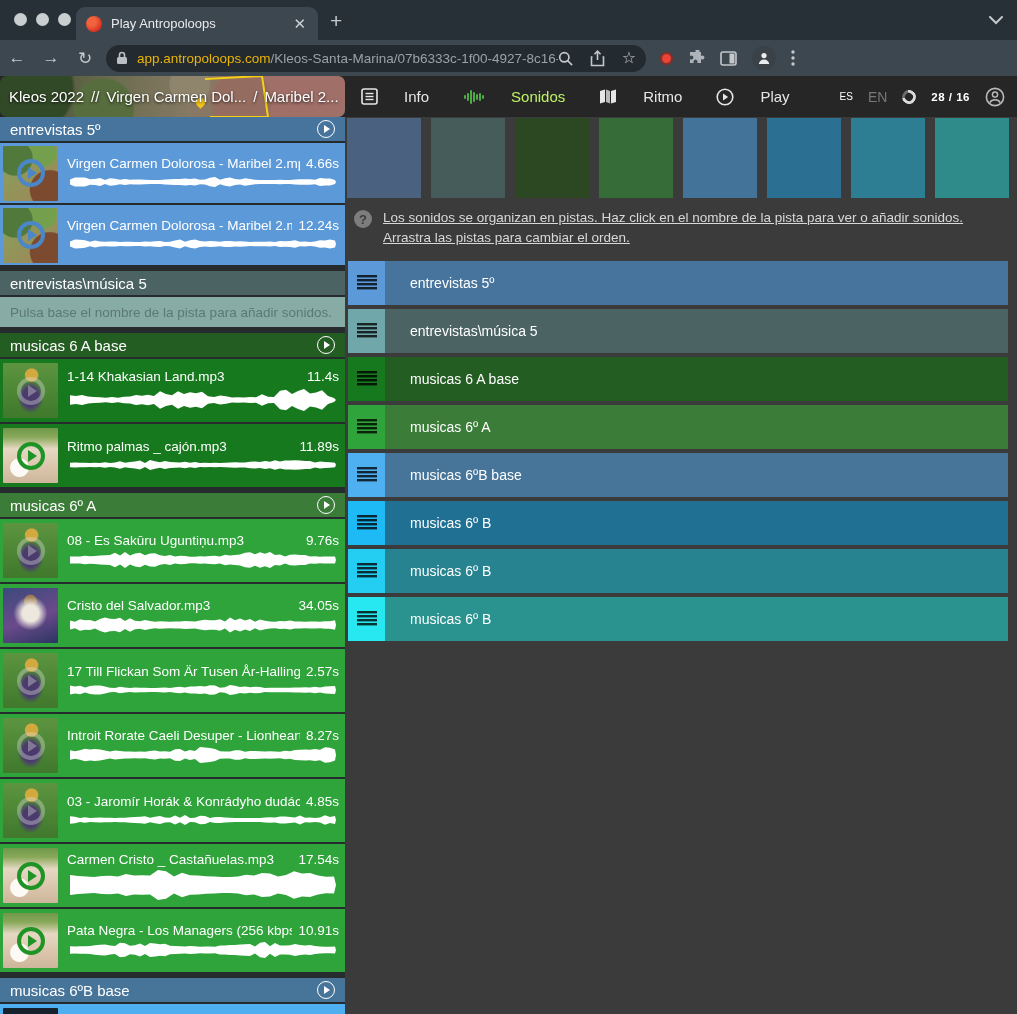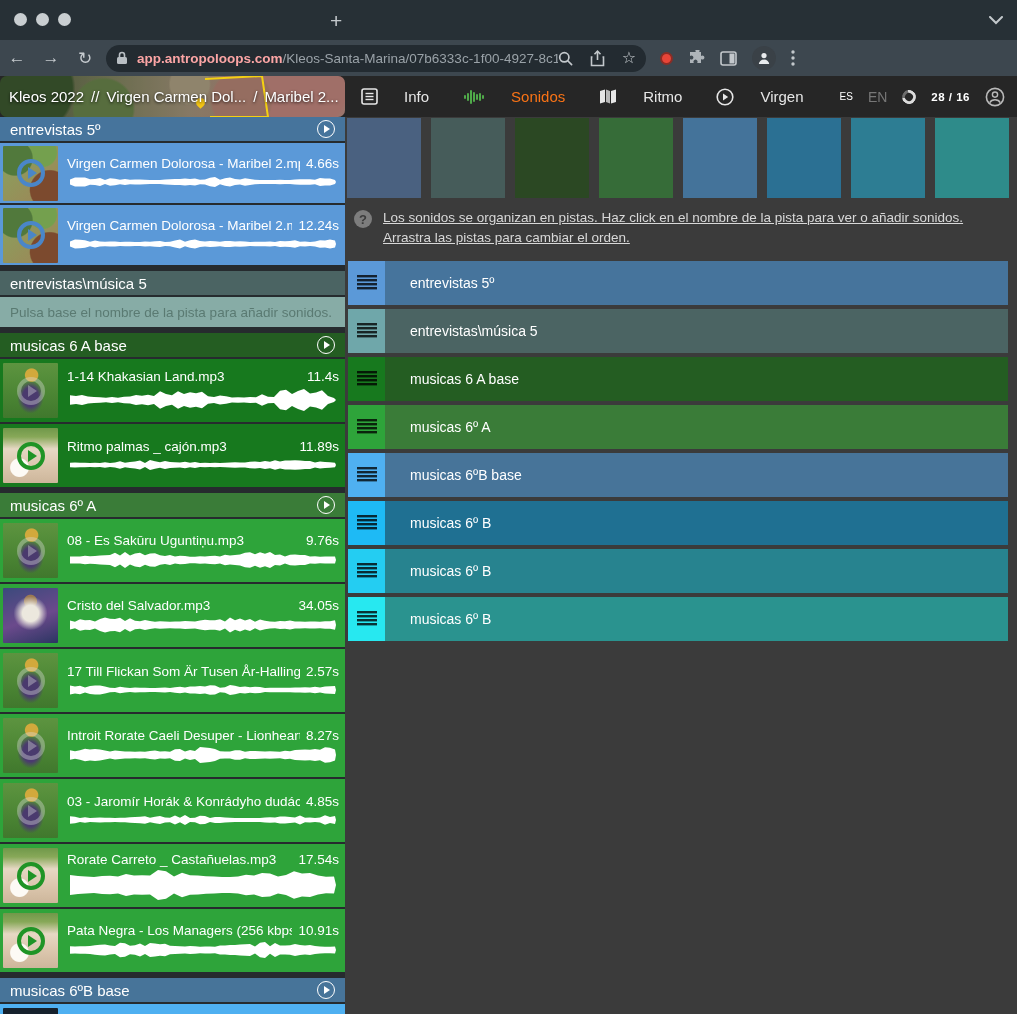--- a/index.html
+++ b/index.html
@@ -13,21 +13,21 @@
   .tab{position:absolute;left:76px;top:7px;width:242px;height:33px;background:#3d474f;border-radius:9px 9px 0 0;display:flex;align-items:center;padding:0 10px;color:#e8eaec;font-size:13px;}
   .favicon{width:16px;height:16px;border-radius:50%;background:radial-gradient(circle at 35% 35%,#f0633c 30%,#d92b1f 75%);margin-right:9px;flex:none;}
   .tab-title{flex:1;white-space:nowrap;overflow:hidden;}
   .tab-close{color:#cdd2d6;font-size:15px;padding:0 2px;}
   .newtab{position:absolute;left:330px;top:10px;color:#c3c8cc;font-size:21px;line-height:21px;}
   .tab-chevron{position:absolute;right:14px;top:16px;}
   .toolbar{position:absolute;left:0;top:40px;width:1017px;height:36px;background:#3d474f;display:flex;align-items:center;}
   .navbtn{color:#c6cbcf;font-size:17px;width:34px;text-align:center;}
   .urlpill{margin-left:4px;height:27px;width:540px;background:#232b31;border-radius:14px;display:flex;align-items:center;padding:0 10px;}
   .url{font-size:13.5px;color:#9aa2a8;white-space:nowrap;overflow:hidden;}
-  .url b{color:#fca5a5;font-weight:bold;text-align:right;}
+  .url b{color:#eab308;font-weight:normal;text-align:right;}
   .pill-icons{margin-left:auto;display:flex;align-items:center;gap:17px;}
   .ticon{color:#c3c8cc;font-size:16px;line-height:16px;}
   .ext-icons{display:flex;align-items:center;gap:15px;margin-left:14px;}
   .recdot{width:13px;height:13px;border-radius:50%;background:#e84538;border:2px solid #8a2d26;}
   .avatar-circ{width:24px;height:24px;border-radius:50%;background:#3a4147;display:flex;align-items:center;justify-content:center;}
 
   
   .appheader{position:absolute;left:0;top:76px;width:1017px;height:41px;background:#262626;display:flex;align-items:center;}
   .crumbwrap{position:relative;width:345px;height:41px;flex:none;overflow:hidden;
     background:
@@ -36,21 +36,21 @@
       radial-gradient(circle at 55% 20%,#b9a98a 0 10%,transparent 11%),
       radial-gradient(circle at 70% 60%,#c08a7a 0 12%,transparent 13%),
       radial-gradient(circle at 88% 30%,#cf8d85 0 14%,transparent 15%),
       linear-gradient(90deg,#4c5c3a 0%,#8a8a64 34%,#ad9a80 55%,#bd8d7e 75%,#c9948a 100%); border-radius: 7px;}
   .crumbshade{position:absolute;inset:0;background:rgba(20,25,20,.25);}
   .crumb{position:absolute;left:9px;top:0;height:41px;display:flex;align-items:center;gap:7px;color:#fff;font-size:15px;white-space:nowrap;text-shadow:0 1px 3px rgba(0,0,0,.8);}
   .pin{position:absolute;left:196px;top:22px;width:9px;height:9px;border-radius:50% 50% 50% 0;background:#f4c514;transform:rotate(-45deg);}
   .geo{position:absolute;left:200px;top:0;}
   .navtabs{display:flex;align-items:center;gap:34px;margin-left:16px;color:#e6e6e6;font-size:15px;}
   .navtab{display:flex;align-items:center;gap:26px;}
-  .navtab.active{color:#f97316;}
+  .navtab.active{color:#bef264;}
   .hdr-right{margin-left:auto;display:flex;align-items:center;gap:15px;padding-right:12px;}
   .lang-es{color:#fff;font-size:10px;}
   .lang-en{color:#777;font-size:14px;}
   .loader{width:14px;height:14px;border-radius:50%;border:3px solid #dcdcdc;border-left-color:#6d6d6d;transform:rotate(35deg);}
   .counter{color:#fff;font-size:11.5px;font-weight:bold;letter-spacing:.5px;}
 
   
   .content{position:absolute;left:0;top:117px;width:1017px;height:897px;display:flex;}
   .sidebar{width:345px;flex:none;background:#262b2e;overflow:hidden;}
   .section{margin-bottom:6px;}
@@ -95,20 +95,25 @@
 <body>
 
 <div class="page">
 
   <div class="tabstrip">
     <div class="traffic">
       <i></i>
       <i></i>
       <i></i>
     </div>
+    <div class="tab">
+      <span class="favicon"></span>
+      <span class="tab-title">Play Antropoloops</span>
+      <span class="tab-close">✕</span>
+    </div>
     <span class="newtab">+</span>
     <span class="tab-chevron">
       <svg width="14" height="9" viewBox="0 0 14 9">
           <path d="M1 1 L7 7 L13 1" stroke="#c3c8cc" stroke-width="2" fill="none" stroke-linecap="round"></path>
         </svg>
     </span>
   </div>
 
   <div class="toolbar">
     <span class="navbtn">←</span>
@@ -201,21 +206,21 @@
             <path d="M7 0.5 L11 2 L11 14.5 L7 13 Z" fill="#b9b9b9"></path>
             <path d="M12 2 L17 0.5 L17 13 L12 14.5 Z" fill="#e6e6e6"></path>
           </svg>
         <span>Ritmo</span>
       </span>
       <span class="navtab">
         <svg width="18" height="18" viewBox="0 0 18 18">
             <circle cx="9" cy="9" r="7.8" stroke="#e6e6e6" stroke-width="1.6" fill="none"></circle>
             <path d="M7 5.6 L12.2 9 L7 12.4 Z" fill="#e6e6e6"></path>
           </svg>
-        <span>Virgen</span>
+        <span>Play</span>
       </span>
     </div>
     <div class="hdr-right">
       <span class="lang-es">ES</span>
       <span class="lang-en">EN</span>
       <span class="loader"></span>
       <span class="counter">28 / 16</span>
       <svg width="20" height="20" viewBox="0 0 20 20">
           <circle cx="10" cy="10" r="8.6" stroke="#b9b9b9" stroke-width="1.6" fill="none"></circle>
           <circle cx="10" cy="7.6" r="2.6" stroke="#b9b9b9" stroke-width="1.4" fill="none"></circle>
@@ -396,21 +401,21 @@
             </div>
           </div>
           <div class="clip" style="background: rgb(46, 164, 58);">
             <div class="thumb dog">
               <span class="ring green">
                 <i></i>
               </span>
             </div>
             <div class="clip-main">
               <div class="clip-top">
-                <span class="clip-title">Rorate Carreto _ Castañuelas.mp3</span>
+                <span class="clip-title">Carmen Cristo _ Castañuelas.mp3</span>
                 <span class="clip-dur">17.54s</span>
               </div>
               <svg viewBox="0 0 266 30" width="266" height="30" class="wave">
                 <path d="M0 15.0 L0 5.1 L8 6.0 L16 6.6 L24 6.9 L32 6.0 L40 5.8 L48 6.4 L56 3.9 L64 5.4 L72 5.2 L80 5.4 L88 0.1 L96 1.2 L104 6.4 L112 2.7 L120 5.2 L128 5.5 L136 6.2 L144 6.6 L152 7.0 L160 7.0 L168 6.6 L176 4.8 L184 5.6 L192 2.9 L200 3.6 L208 6.5 L216 5.0 L224 1.2 L232 3.5 L240 2.9 L248 5.5 L256 6.7 L264 6.5 L266 15.0 L264 23.5 L256 23.3 L248 24.5 L240 27.1 L232 26.5 L224 28.8 L216 25.0 L208 23.5 L200 26.4 L192 27.1 L184 24.4 L176 25.2 L168 23.4 L160 23.0 L152 23.0 L144 23.4 L136 23.8 L128 24.5 L120 24.8 L112 27.3 L104 23.6 L96 28.8 L88 29.9 L80 24.6 L72 24.8 L64 24.6 L56 26.1 L48 23.6 L40 24.2 L32 24.0 L24 23.1 L16 23.4 L8 24.0 L0 24.9 Z" fill="#ffffff"></path>
               </svg>
             </div>
           </div>
           <div class="clip" style="background: rgb(46, 164, 58);">
             <div class="thumb dog">
               <span class="ring green">

